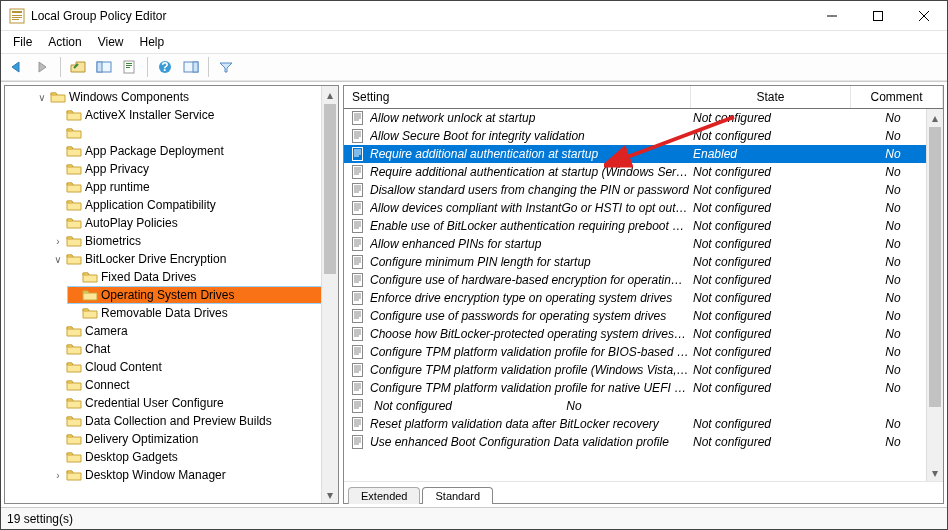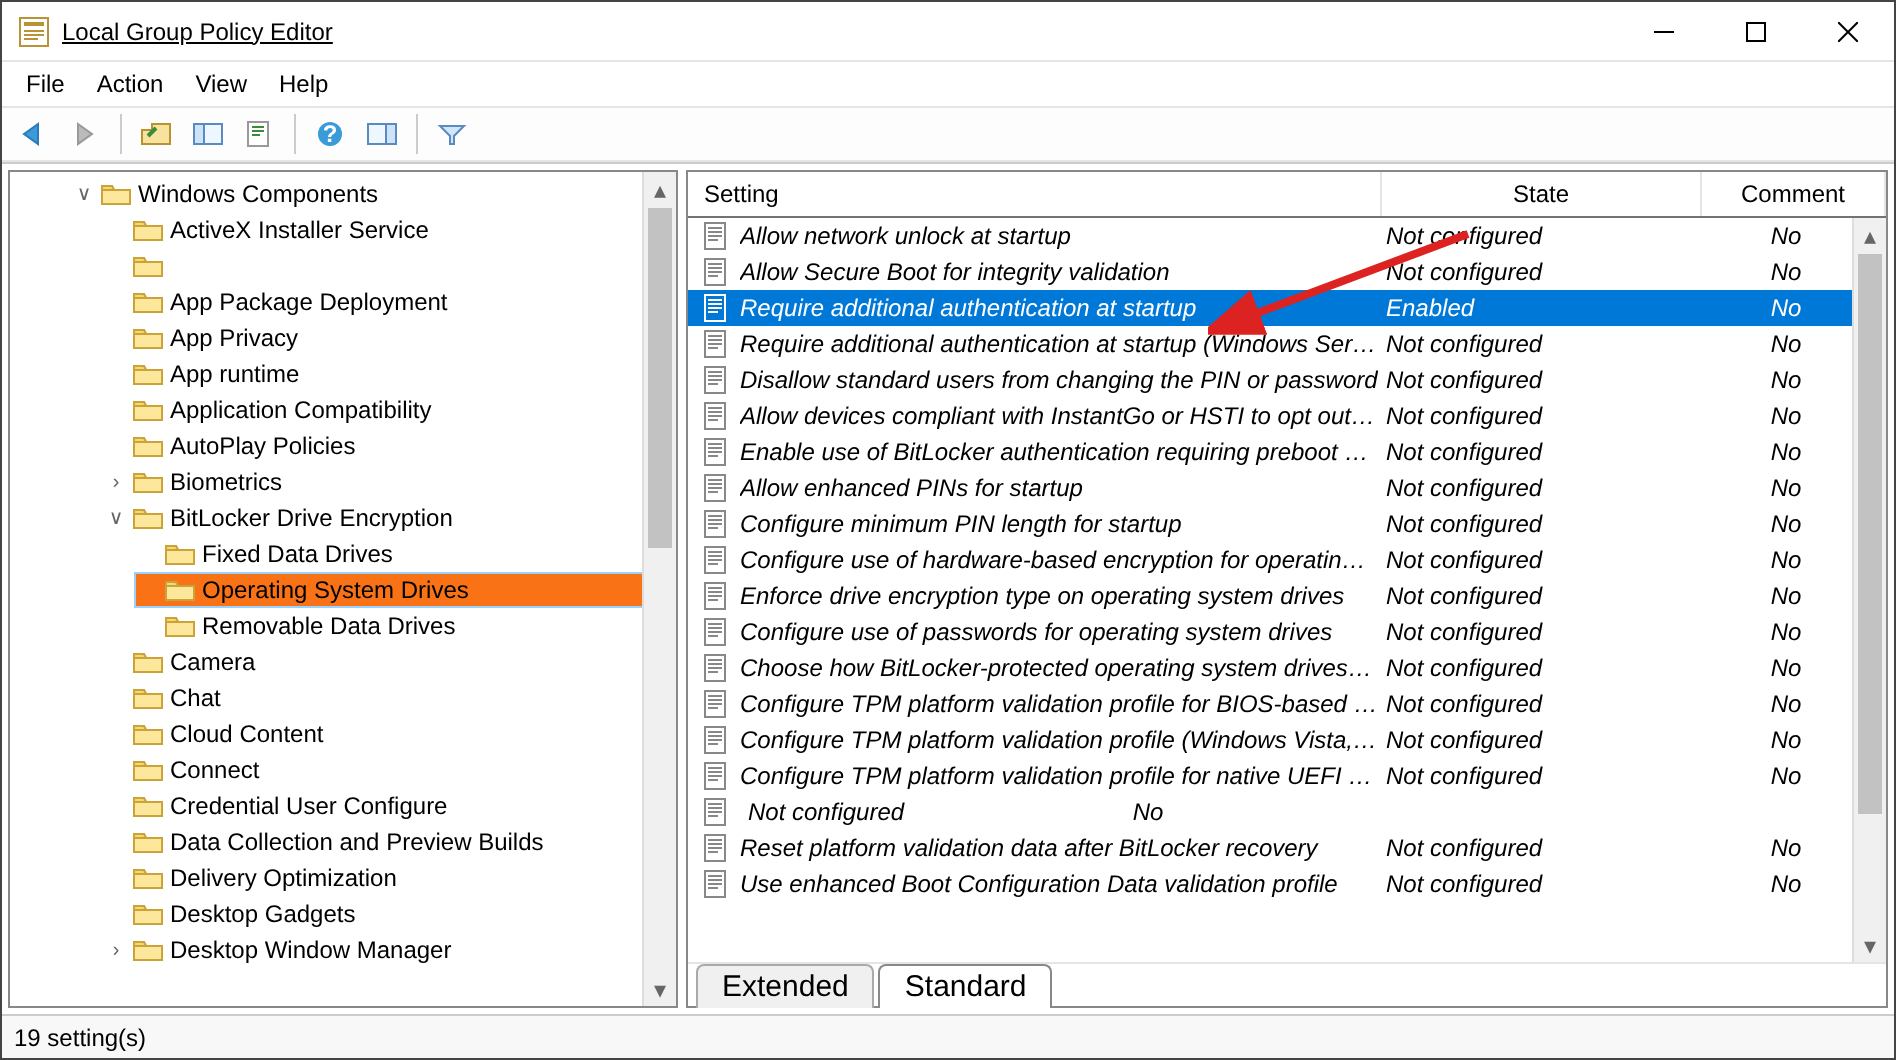--- a/index.html
+++ b/index.html
@@ -1,20 +1,20 @@
 <!DOCTYPE html>
 <html><head>
 <meta charset="utf-8">
 <style>
   * { box-sizing: border-box; font-family: "Segoe UI", Tahoma, sans-serif; font-size: 12px; }
   body { margin: 0; background: #fff; overflow: hidden; }
   .window { width: 948px; height: 530px; border: 1px solid #444; display: flex; flex-direction: column; background: #fff; position: relative; }
   .titlebar { height: 30px; display: flex; align-items: center; padding: 0 0 0 8px; border-bottom: 1px solid #e5e5e5; }
   .titlebar .icon { width: 16px; height: 16px; margin-right: 6px; display:inline-flex; align-items:center; justify-content:center;}
-  .titlebar .title { flex: 1; text-decoration: underline; }
+  .titlebar .title { flex: 1; }
   .winbtns { display: flex; }
   .winbtn { width: 46px; height: 30px; display: flex; align-items: center; justify-content: center; }
   .menubar { height: 22px; display: flex; align-items: center; padding: 0 4px; }
   .menuitem { padding: 2px 8px; }
   .toolbar { height: 28px; display: flex; align-items: center; padding: 0 4px; gap: 2px; border-top:1px solid #e5e5e5; border-bottom:1px solid #e5e5e5; background:#fdfdfd;}
   .tbtn { width: 24px; height: 22px; display:flex; align-items:center; justify-content:center; border:1px solid transparent;}
   .tsep { width:1px; height:20px; background:#ccc; margin:0 3px;}
   .body { flex:1; display:flex; min-height:0; border-top:1px solid #ccc;}
   .treepane { width: 335px; border:1px solid #888; margin:3px 2px 3px 3px; overflow:auto; background:#fff; position:relative;}
   .listpane { flex:1; border:1px solid #888; margin:3px 3px 3px 2px; display:flex; flex-direction:column; min-width:0;}
@@ -24,21 +24,21 @@
   .lh-state { width:160px; text-align:center;}
   .lh-comment{ width:92px; text-align:center;}
   .listbody { flex:1; overflow:auto; position:relative;}
   .row { display:flex; align-items:center; height:18px; padding: 0 6px; white-space:nowrap;font-style:italic; }
   .row.sel { background:#0078d7; color:#fff;}
   .row .picon { width:16px; height:16px; margin-right:4px; display:inline-flex; align-items:center; justify-content:center;}
   .row .setting{ flex:1; overflow:hidden; text-overflow:ellipsis;}
   .row .state{ width:160px; text-align:left; padding-left:4px;}
   .row .comment{ width:88px; text-align:center;}
   .tabstrip { height:22px; display:flex; align-items:flex-end; padding-left:4px; border-top:1px solid #e5e5e5; background:#fff;}
-  .tab { padding:2px 12px 2px 12px; border:1px solid #888; border-bottom:none; border-radius:4px 4px 0 0; margin-right:2px; background:#fff; font-size:15px; position:relative; top:1px;}
+  .tab { padding:2px 12px 2px 12px; border:1px solid #888; border-bottom:none; border-radius:4px 4px 0 0; margin-right:2px; background:#fff; font-size:11px; position:relative; top:1px;}
   .tab.inactive { background:#f0f0f0; border-color:#aaa; }
   .statusbar { height:22px; border-top:1px solid #ccc; display:flex; align-items:center; padding:0 6px; background:#f8f8f8;}
   
   .tree ul { list-style:none; margin:0; padding:0 0 0 16px;}
   .tree li { white-space:nowrap; }
   .trow { display:flex; align-items:center; height:18px; padding-right:6px;}
   .trow.sel{ background:#f97316; outline:1px solid #99d1ff; outline-offset:-1px;}
   .tw { width:14px; text-align:center; color:#666; font-size:10px; display:inline-block;}
   .ticon{ width:16px; height:16px; margin:0 3px 0 1px; display:inline-flex; align-items:center; justify-content:center;}
   .scrollv { position:absolute; right:0; top:0; bottom:0; width:17px; background:#f0f0f0; border-left:1px solid #ddd;}

